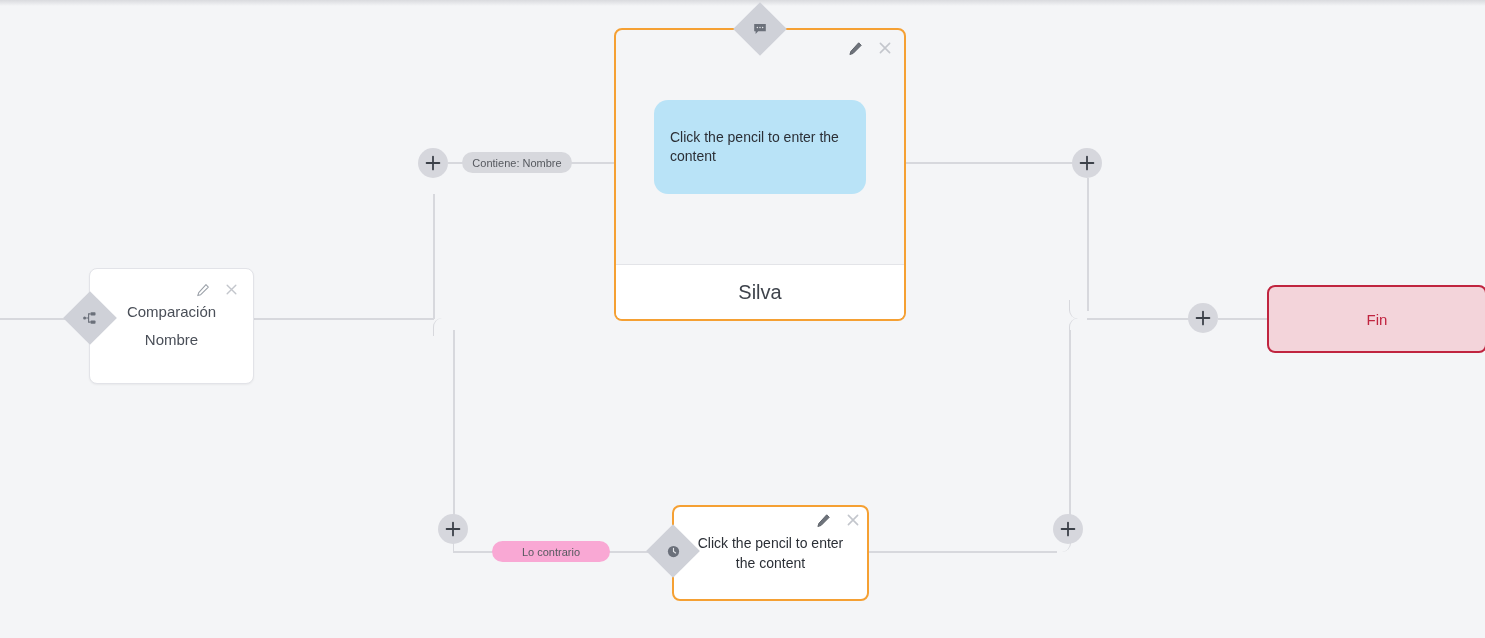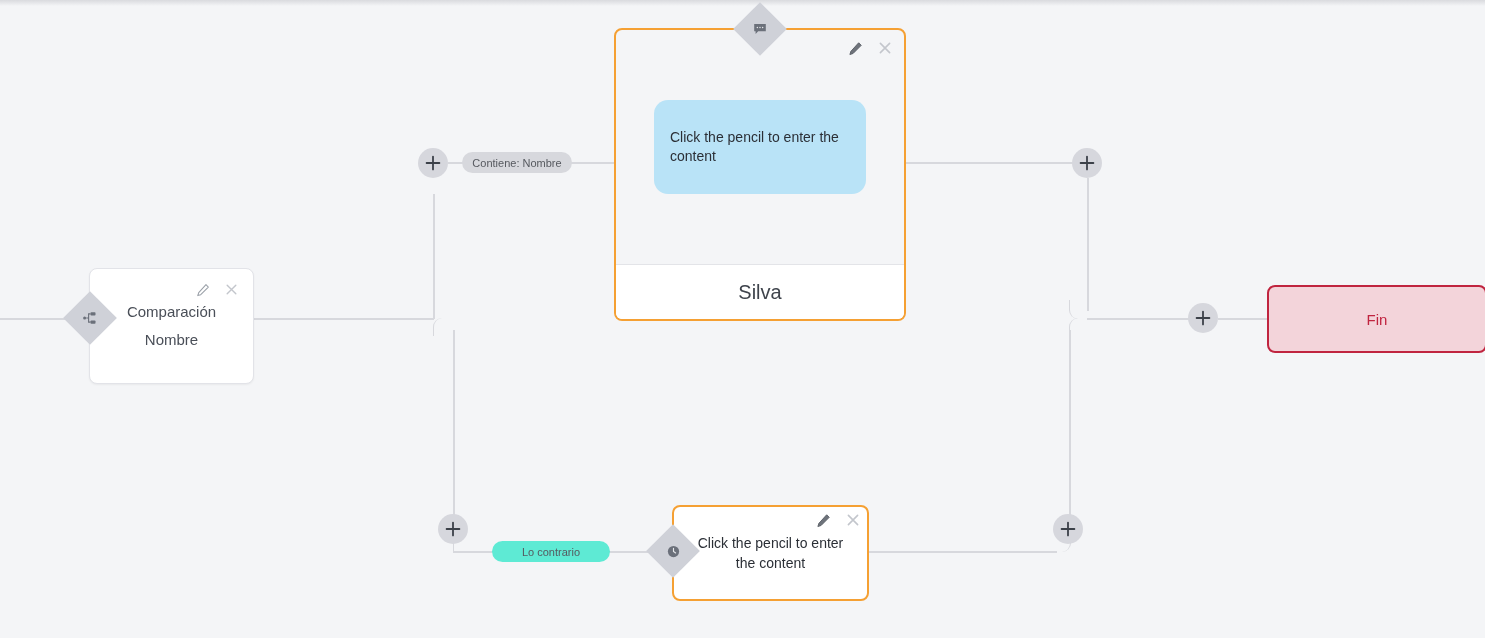--- a/index.html
+++ b/index.html
@@ -175,21 +175,21 @@
     align-items: center;
     justify-content: center;
     font-size: 11px;
     color: #56595f;
     padding: 0 10px;
     box-sizing: border-box;
     z-index: 6;
     white-space: nowrap;
   }
   .elabel.grey { background: #d7d8dd; }
-  .elabel.white { background: #5eead4; }
+  .elabel.white { background: #f9a8d4; }
 </style>
 </head>
 <body>
 
 <div id="stage">
 
   <div class="topstrip"></div>
 
   <div class="ln lnh" style="left:0px; top:318px; width:74px;"></div>
 

